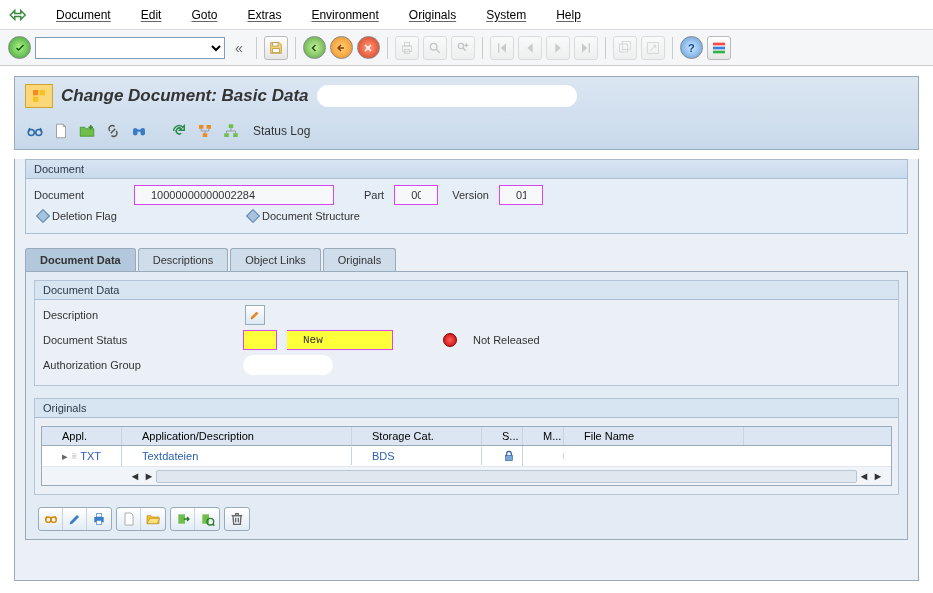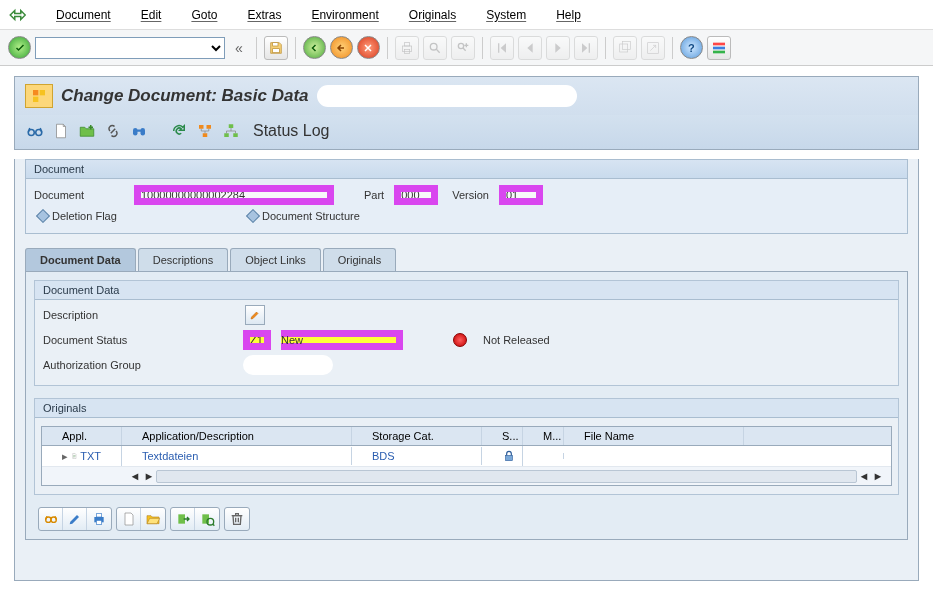--- a/index.html
+++ b/index.html
@@ -21,31 +21,31 @@
   .circle-btn { width:23px; height:23px; border-radius:50%; border:1px solid #888; display:flex;align-items:center;justify-content:center;}
 
   .winpanel { margin:10px 14px 0 14px; border:1px solid #9ab; background:linear-gradient(#dbe6f2,#c7d8ea); }
   .winpanel-title { display:flex; align-items:center; padding:7px 10px; gap:8px; font-size:17px; font-style:italic; font-weight:bold; color:#333;}
   .winpanel-title .icn { width:28px; height:24px; background:#fcd77a; border:1px solid #d0a430; display:flex;align-items:center;justify-content:center; font-size:12px;}
   .redacted-title { width:260px; height:22px; background:#fff; border-radius:14px;}
 
   .subtoolbar { display:flex; align-items:center; gap:6px; padding:6px 10px 8px 10px; background:linear-gradient(#d3e1ef,#c7d8ea);}
   .subtoolbar .sicon { width:20px; height:20px; display:flex;align-items:center;justify-content:center; cursor:pointer;}
   .subtoolbar .sicon svg{width:18px;height:18px;}
-  .subtoolbar .status-log { margin-left:6px; font-size:16px; color:#333; cursor:pointer;}
+  .subtoolbar .status-log { margin-left:6px; font-size:12px; color:#333; cursor:pointer;}
 
   .content { margin:0 14px 14px 14px; border:1px solid #9ab; border-top:none; background:#eaf0f6; padding-bottom:40px;}
 
   .groupbox { border:1px solid #a9bdd0; margin:9px 10px 0 10px; background:#e6eef7;}
   .groupbox-title { background:linear-gradient(#d7e4f2,#c9dbed); border-bottom:1px solid #a9bdd0; padding:3px 8px; font-size:11px; color:#2a3a4a;}
   .groupbox-body { padding:6px 8px;}
 
   .fldrow { display:flex; align-items:center; margin-bottom:5px; gap:10px;}
   .fldlabel { font-size:11px; color:#333; }
-  input.sap, span.sapval { background:#fff; border:7px solid #d946ef; height:20px; padding:1px 0; font-size:11px; color:#333;}
+  input.sap, span.sapval { background:#fff; border:1px solid #d946ef; height:20px; padding:1px 16px; font-size:11px; color:#333;}
   input.sap[readonly]{ background:#f7f8f9;}
   .diamond { width:10px;height:10px; transform:rotate(45deg); background:#a7c3e0; border:1px solid #5e84a8; margin:0 4px;}
 
   
   .tabstrip { display:flex; margin:14px 10px 0 10px; }
   .tab { padding:5px 14px; font-size:11px; border:1px solid #9ab; border-bottom:none; background:#cfddea; color:#333; cursor:pointer; margin-right:2px; border-top-left-radius:3px; border-top-right-radius:3px;}
   .tab.active { background:#b3c8dd; font-weight:bold;}
   .tabbody { border:1px solid #9ab; margin:0 10px; background:#e3ecf4; padding:8px;}
 
   .innergroup { border:1px solid #b2c4d6; background:#eaf0f6; margin-bottom:12px;}
@@ -310,21 +310,21 @@
           <span class="fldlabel" style="width:190px;">Description</span>
           <div class="editicon">
               <svg width="12" height="12" viewBox="0 0 24 24">
                 <path d="M4 20l4-1 10-10-3-3L5 16z" fill="#f08a1d" stroke="#b86200"></path>
               </svg>
             </div>
         </div>
         <div class="fldrow">
           <span class="fldlabel" style="width:190px;">Document Status</span>
           <input class="sap highlight-y" style="width: 28px;" value="Z1">
-          <span class="sapval highlight-y" style="width:122px;border-left:none;display:inline-flex;align-items:center;">New</span>
+          <span class="sapval highlight-y" style="width:106px;border-left:none;display:inline-flex;align-items:center;font-family:Liberation Mono, monospace;">New</span>
           <span style="margin-left:40px;display:flex;align-items:center;gap:16px;">
             <span class="status-red"></span>
             <span class="fldlabel">Not Released</span>
           </span>
         </div>
         <div class="fldrow">
           <span class="fldlabel" style="width:190px;">Authorization Group</span>
           <div class="redacted-blob"></div>
         </div>
       </div>

